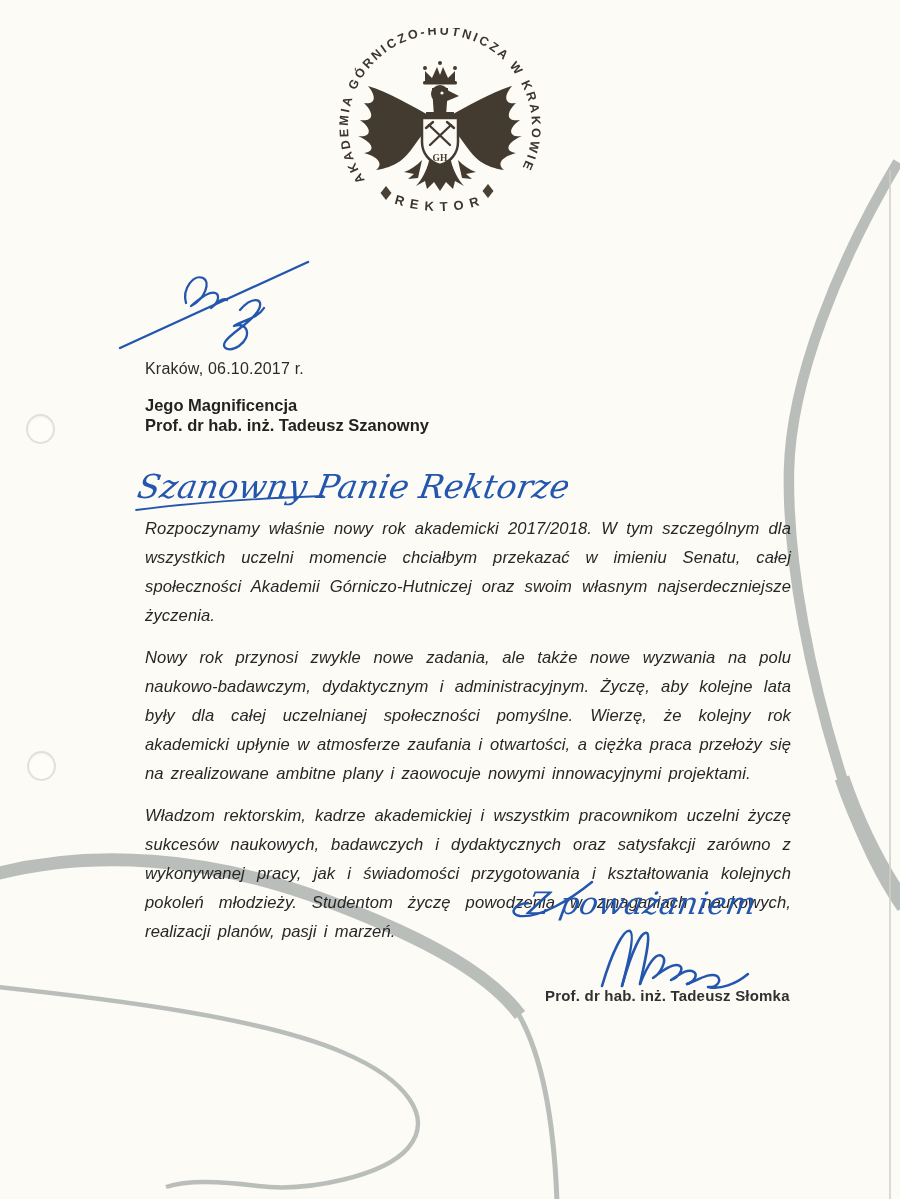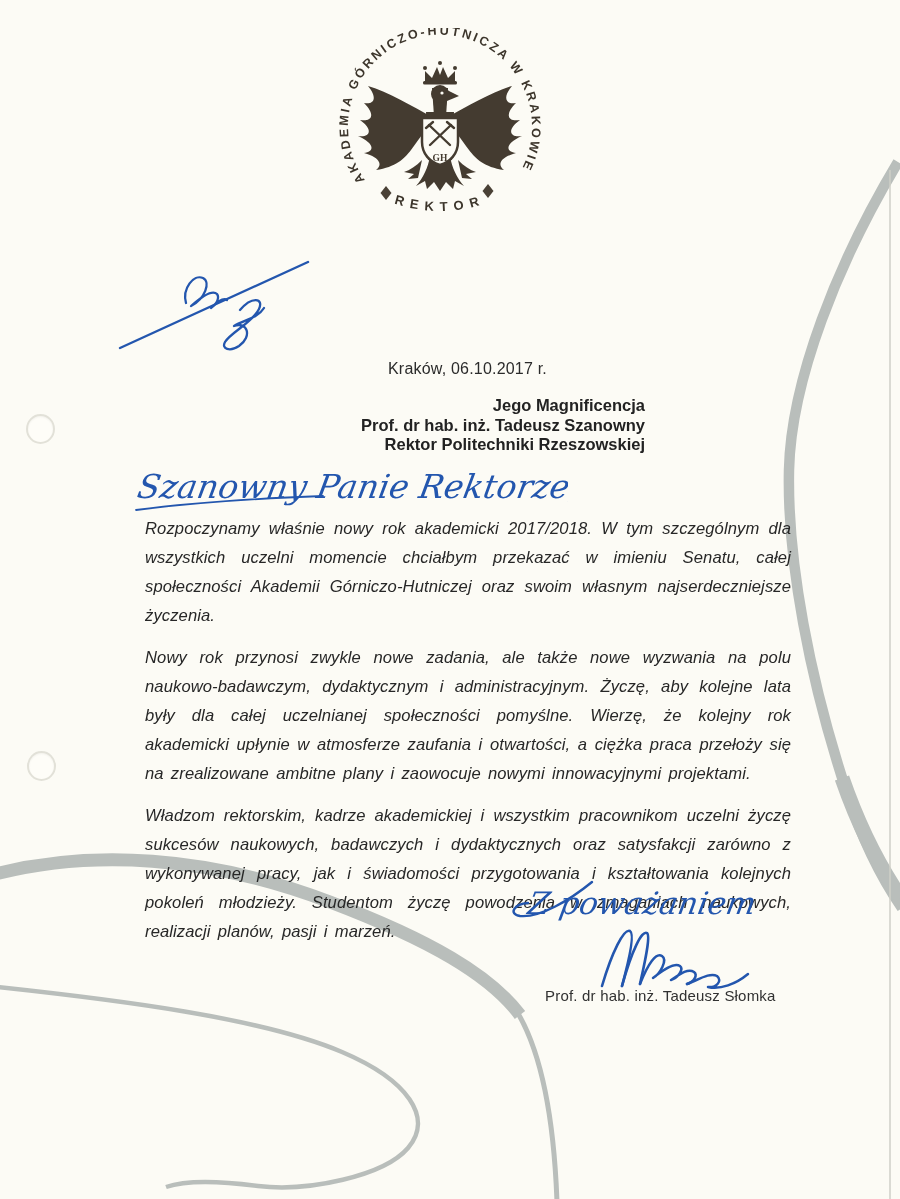--- a/index.html
+++ b/index.html
@@ -17,43 +17,43 @@
     background:#fefdf8;border:2px solid #e2e1d8;
     box-shadow:inset 0 1px 2px rgba(0,0,0,0.05);
     z-index:2;
   }
   .hole.top{left:26px;top:414px;}
   .hole.bottom{left:27px;top:751px;}
   .seal{position:absolute;left:318px;top:28px;width:245px;height:222px;z-index:3;}
   .paraph{position:absolute;left:112px;top:248px;width:210px;height:105px;z-index:3;}
   .dateline{
     position:absolute;left:145px;top:360px;width:645px;
-    text-align:center;font-size:16px;letter-spacing:.2px;color:#2b2b2b;z-index:3;
+    text-align:left;font-size:16px;letter-spacing:.2px;color:#2b2b2b;z-index:3;
   }
   .recipient{
     position:absolute;left:145px;top:396px;width:500px;
-    font-size:16.5px;font-weight:bold;line-height:19.5px;color:#222;z-index:3;text-align:right;
+    font-size:16.5px;font-weight:bold;line-height:19.5px;color:#222;z-index:3;
   }
   .salutation-svg{position:absolute;left:128px;top:452px;width:440px;height:72px;z-index:3;}
   .hand-text{
     font-family:"DejaVu Serif", serif;
     font-style:italic;
     fill:#2356ae;
   }
   .body-text{
     position:absolute;left:145px;top:514px;width:646px;z-index:3;
     font-size:16.6px;line-height:29px;text-align:justify;
     word-spacing:2.5px;letter-spacing:.1px;color:#272727;
   }
   .body-text p{margin:0 0 13px 0;font-style:italic;}
   .valediction-svg{position:absolute;left:500px;top:872px;width:280px;height:70px;z-index:3;}
   .signature-svg{position:absolute;left:572px;top:920px;width:190px;height:78px;z-index:3;}
   .signer-name{
     position:absolute;left:545px;top:987px;width:260px;
-    font-size:15px;font-weight:normal;letter-spacing:.2px;color:#313131;z-index:3;
+    font-size:15px;font-weight:bold;letter-spacing:.2px;color:#313131;z-index:3;
   }
   .seal-ink{fill:#443b30;}
   .seal-ring{
     font-family:"Liberation Sans", sans-serif;font-weight:bold;
     font-size:12.5px;letter-spacing:2.6px;fill:#3c352b;
   }
   .seal-rektor{
     font-family:"Liberation Sans", sans-serif;font-weight:bold;
     font-size:13px;letter-spacing:6.5px;fill:#3c352b;
   }
@@ -151,21 +151,20 @@
     <path class="ink" stroke-width="2.4" d="M 8,100 L 196,14"></path>
     <path class="ink" stroke-width="2.3" d="M 74,55 C 70,40 82,26 91,30 C 99,34 93,51 79,58 C 88,50 100,41 105,46 C 108,50 104,57 99,60 C 104,55 111,49 115,52"></path>
     <path class="ink" stroke-width="2.3" d="M 128,62 C 140,48 152,50 147,61 C 141,74 118,85 113,94 C 109,101 118,104 127,98 C 141,88 135,73 122,78 C 132,72 146,70 152,60"></path>
   </svg>
 
   <div class="dateline">Kraków, 06.10.2017 r.</div>
 
   <div class="recipient">
     <div>Jego Magnificencja</div>
     <div>Prof. dr hab. inż. Tadeusz Szanowny</div>
-    <div>Rektor Politechniki Rzeszowskiej</div>
   </div>
 
   <svg class="salutation-svg" viewBox="0 0 440 72">
     <g transform="skewX(-10)">
       <text class="hand-text" x="16" y="46" font-size="33">Szanowny Panie Rektorze,</text>
     </g>
     <path class="ink" stroke-width="1.8" d="M 8,58 C 70,50 140,46 195,44"></path>
   </svg>
 
   <div class="body-text">

